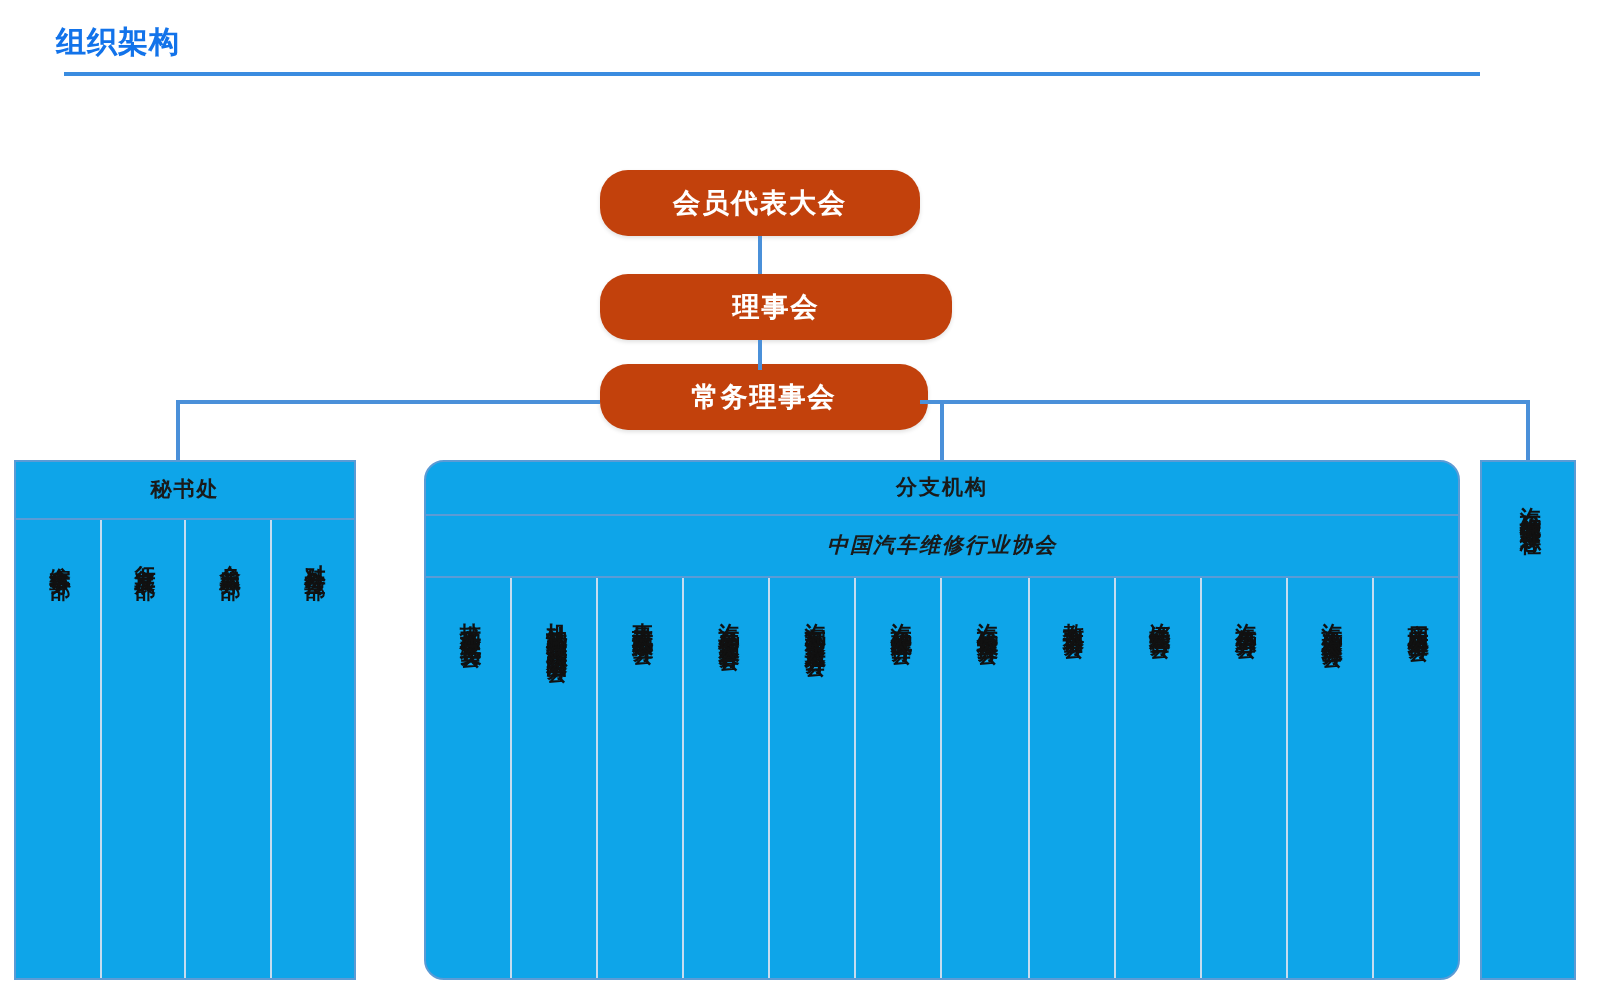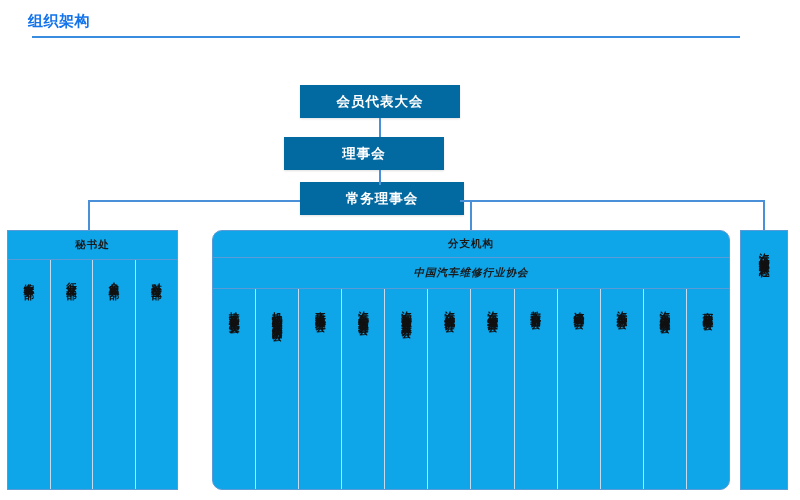--- a/index.html
+++ b/index.html
@@ -23,33 +23,33 @@
   .title-rule {
     position: absolute;
     left: 32px; top: 36px;
     width: 708px; height: 2px;
     background: #3a8ce0;
   }
 
   
   .node {
     position: absolute;
-    background: #0369a1;
-    border-radius: 0;
+    background: #c2410c;
+    border-radius: 14px;
     color: #ffffff;
     font-size: 13.5px;
     font-weight: bold;
     display: flex;
     align-items: center;
     justify-content: center;
     letter-spacing: 1px;
     box-shadow: 0 1px 2px rgba(0,0,0,0.12);
   }
   #node-assembly { left: 300px; top: 85px;  width: 160px; height: 33px; }
-  #node-council  { left: 284px; top: 137px; width: 160px; height: 33px; }
+  #node-council  { left: 300px; top: 137px; width: 176px; height: 33px; }
   #node-standing { left: 300px; top: 182px; width: 164px; height: 33px; }
 
   
   .conn { position: absolute; background: #4a90d9; }
   .conn.v { width: 1.5px; }
   .conn.h { height: 1.5px; }
 
   #c-a-b   { left: 379px; top: 118px; height: 19px; }
   #c-b-c   { left: 379px; top: 170px; height: 15px; }
   

